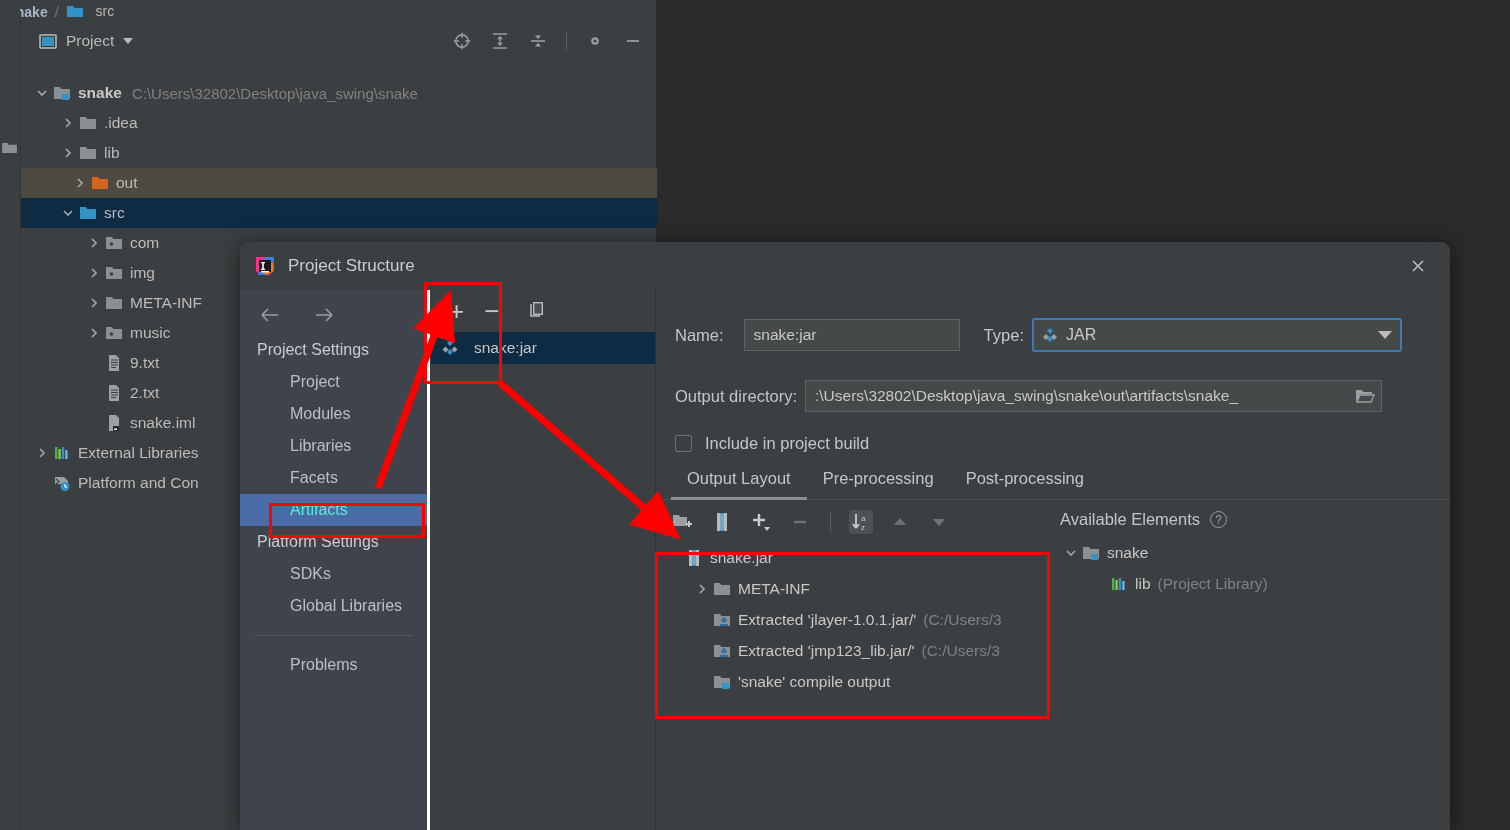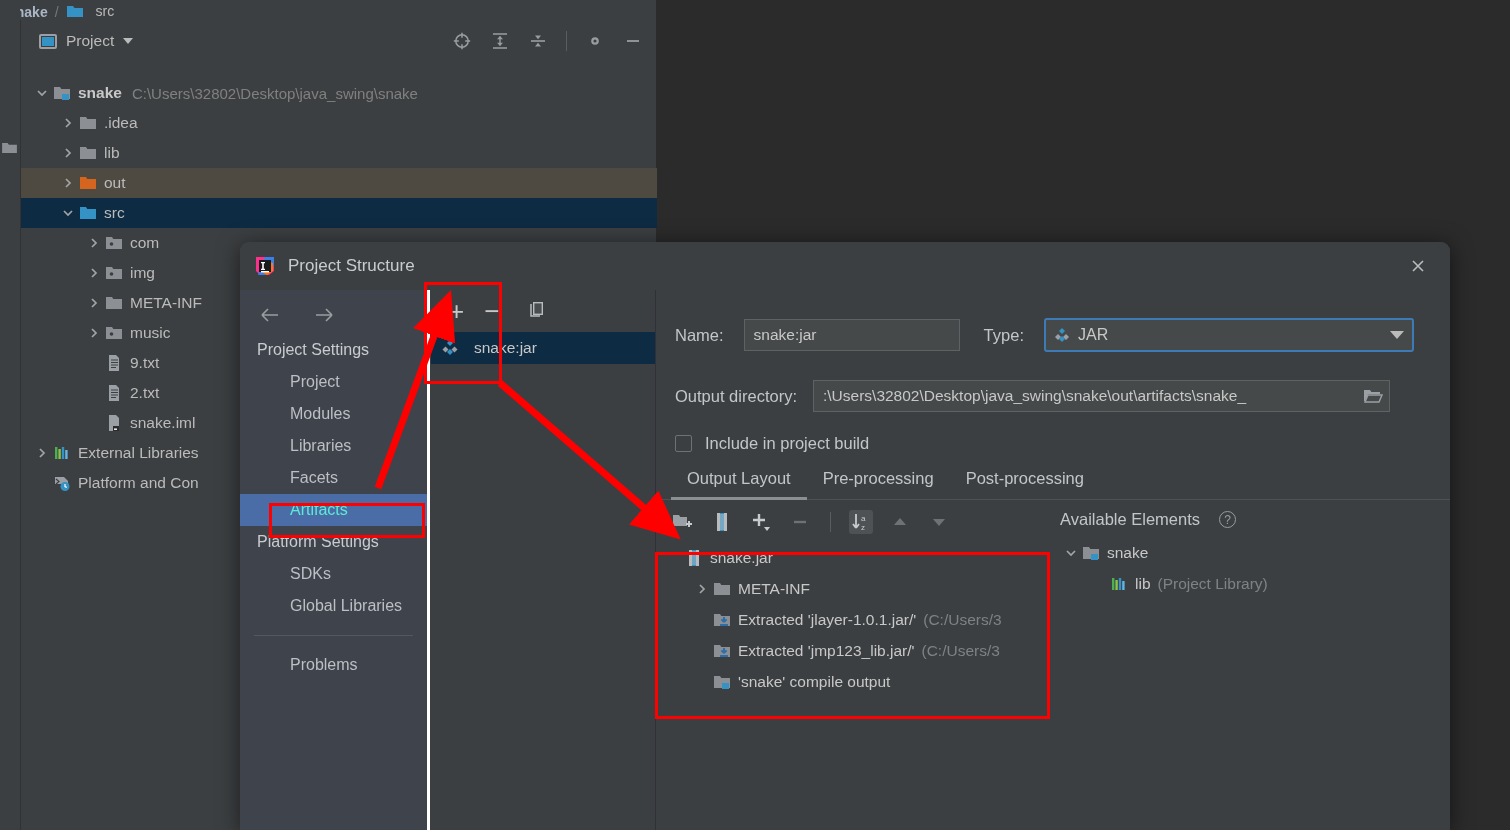--- a/index.html
+++ b/index.html
@@ -175,21 +175,21 @@
   .tab.active { border-bottom-color: #8C8F91; }
 
   .lay-toolbar { display: flex; align-items: center; gap: 15px; padding: 10px 0 8px 14px; }
   .tb-btn { width: 24px; height: 24px; display: flex; align-items: center; justify-content: center; }
   .tb-btn.boxed { background: #4E5254; border-radius: 3px; }
   .tb-sep { width: 1px; height: 20px; background: #5A5D5F; margin: 0 3px; }
 
   .lay-split { display: flex; }
   .lay-left { width: 385px; }
   .lay-right { flex: 1; padding-left: 18px; }
-  .elem-hdr { color: #C3C6C9; font-size: 16.5px; display: flex; align-items: center; gap: 19px; }
+  .elem-hdr { color: #C3C6C9; font-size: 16.5px; display: flex; align-items: center; gap: 10px; }
   .qmark {
     width: 17px; height: 17px; border: 1.5px solid #9A9DA0; border-radius: 50%;
     color: #9A9DA0; font-size: 12px; display: flex; align-items: center; justify-content: center;
   }
   .lrow {
     height: 31px; display: flex; align-items: center;
     color: #C8C8C8; font-size: 15.5px; white-space: nowrap; overflow: hidden;
   }
   .lrow .gray { color: #7F8285; margin-left: 7px; }
 
@@ -291,21 +291,21 @@
             <svg width="12" height="12" viewBox="0 0 12 12">
               <path d="M4 2l4 4-4 4" stroke="#A4A4A4" stroke-width="1.7" fill="none"></path>
             </svg>
           </span>
     <svg class="ic" viewBox="0 0 18 18">
             <path d="M1 3h6l1.3 2H17v10H1z" fill="#8C9094"></path>
           </svg>
     <span class="tlabel">lib</span>
 
   </div>
-        <div class="trow sel-olive" style="padding-left:36px">
+        <div class="trow sel-olive" style="padding-left:48px">
     <span class="arrow">
             <svg width="12" height="12" viewBox="0 0 12 12">
               <path d="M4 2l4 4-4 4" stroke="#A4A4A4" stroke-width="1.7" fill="none"></path>
             </svg>
           </span>
     <svg class="ic" viewBox="0 0 18 18">
             <path d="M1 3h6l1.3 2H17v10H1z" fill="#D4641E"></path>
           </svg>
     <span class="tlabel">out</span>
 
@@ -497,35 +497,35 @@
    </div>
         </div>
     </div>
 
     <div class="dlg-main">
 
       <div class="form-row" style="margin-top:28px;">
         <span class="lbl">Name:</span>
         <span class="tf" style="width:216px;margin-left:20px;">snake:jar</span>
         <span class="lbl" style="margin-left:24px;">Type:</span>
-        <span class="combo" style="width:370px;margin-left:20px;">
+        <span class="combo" style="width:370px;margin-left:8px;">
           <svg width="16" height="16" viewBox="0 0 16 16" style="margin-right:8px;">
             <path d="M8 1l3 3-3 3-3-3z" fill="#3592C4"></path>
             <path d="M4 7l3 3-3 3-3-3z" fill="#9AA0A6"></path>
             <path d="M12 7l3 3-3 3-3-3z" fill="#9AA0A6"></path>
             <path d="M8 9l3 3-3 3-3-3z" fill="#3592C4"></path>
           </svg>
           <span>JAR</span>
           <span class="combo-arrow"></span>
         </span>
       </div>
 
       <div class="form-row" style="margin-top:28px;">
         <span class="lbl">Output directory:</span>
-        <span class="tf" style="width:577px;margin-left:16px;position:relative;padding-right:34px;">
+        <span class="tf" style="width:577px;margin-left:8px;position:relative;padding-right:34px;">
           <span>:\Users\32802\Desktop\java_swing\snake\out\artifacts\snake_</span>
           <svg width="20" height="18" viewBox="0 0 20 18" style="position:absolute;right:6px;top:6px;">
             <path d="M1 3h6l1.3 2H17v2H5L2 14H1z" fill="#9AA0A6"></path>
             <path d="M5 8h14l-3 7H2z" fill="none" stroke="#9AA0A6" stroke-width="1.4"></path>
           </svg>
         </span>
       </div>
 
       <div class="form-row" style="margin-top:22px;gap:13px;">
         <span class="chk"></span>

